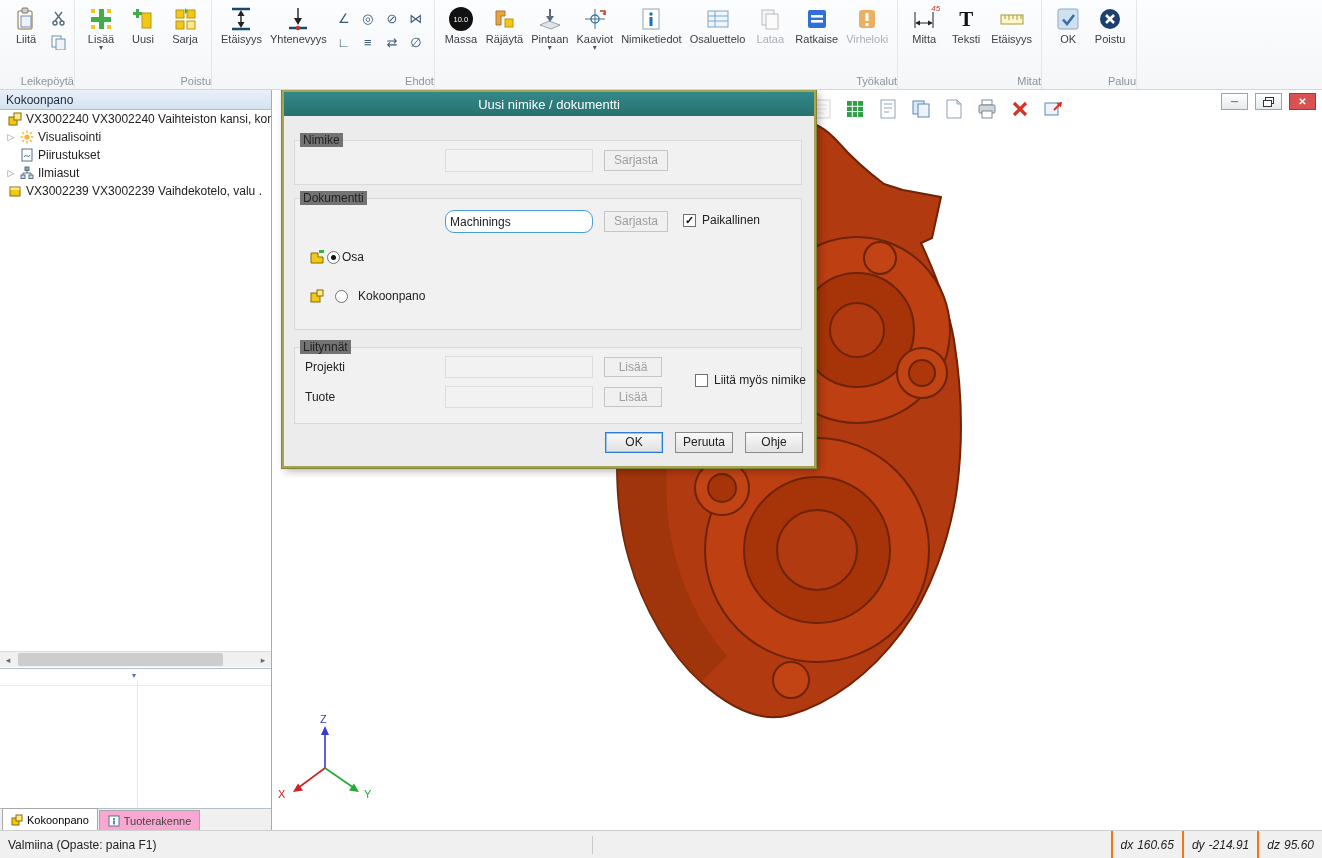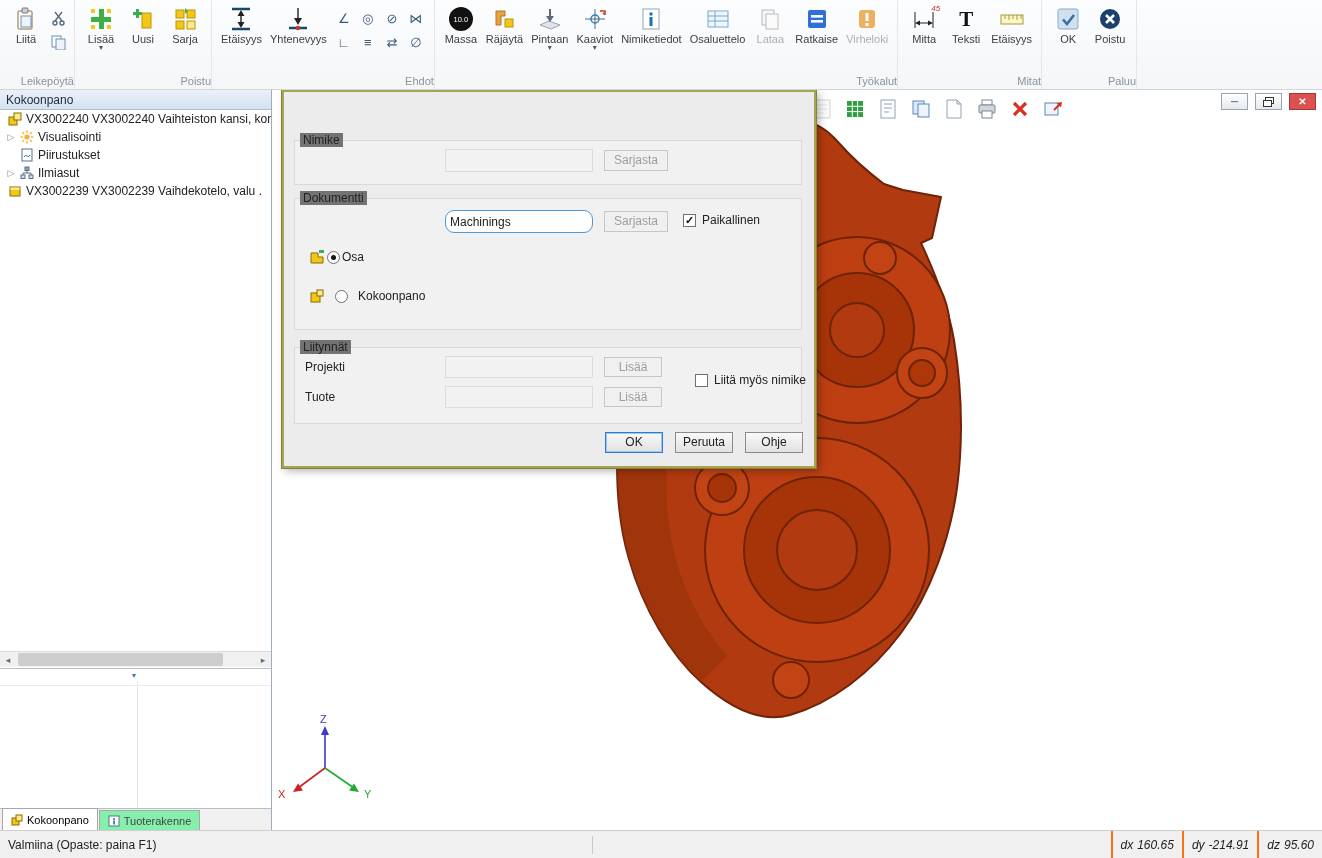--- a/index.html
+++ b/index.html
@@ -37,21 +37,21 @@
   .trow.child { padding-left:6px; }
   .hscroll { position:absolute; top:561px; left:0; right:0; height:16px; background:#f0f0f0; border-top:1px solid #dcdcdc; display:flex; align-items:center; }
   .hs-arrow { width:16px; height:16px; display:flex; align-items:center; justify-content:center; font-size:9px; color:#6a6a6a; }
   .hs-track { flex:1; position:relative; height:16px; }
   .hs-thumb { position:absolute; left:2px; top:1px; width:205px; height:13px; background:#cdcdcd; border-radius:2px; }
   .subpanel { position:absolute; top:578px; left:0; right:0; height:140px; background:#fff; border-top:1px solid #b6bfc8; }
   .subpanel .sortmark { position:absolute; left:132px; top:2px; font-size:8px; color:#3c78c8; }
   .subpanel .vline { position:absolute; left:137px; top:12px; bottom:0; width:1px; background:#e2e6ea; }
   .subpanel .hline { position:absolute; left:0; right:0; top:16px; height:1px; background:#e8ecef; }
   .lp-tabs { position:absolute; bottom:0; left:0; right:0; height:22px; background:#f0f0f0; border-top:1px solid #b6bfc8; display:flex; align-items:flex-end; padding-left:2px; gap:1px; }
-  .lptab { height:20px; display:flex; align-items:center; gap:4px; padding:0 8px; font-size:11px; border:1px solid #a8a8a8; border-bottom:none; background:#86efac; color:#444; }
+  .lptab { height:20px; display:flex; align-items:center; gap:4px; padding:0 8px; font-size:11px; border:1px solid #a8a8a8; border-bottom:none; background:#f9a8d4; color:#444; }
   .lptab.active { background:#fff; height:22px; color:#000; }
 
   
   .viewport { position:relative; flex:1; background:#fff; overflow:hidden; }
   .vp-toolbar { position:absolute; left:538px; top:7px; display:flex; gap:9px; }
   .vpi { width:24px; height:24px; display:flex; align-items:center; justify-content:center; }
   .win-controls { position:absolute; right:6px; top:3px; display:flex; gap:7px; }
   .wc { width:27px; height:17px; border:1px solid #98a6b4; background:linear-gradient(#ffffff,#e6eaee); display:flex; align-items:center; justify-content:center; font-size:10px; color:#333; }
   .wc.close { background:#db5050; border-color:#a93636; color:#fff; font-weight:bold; }
 
@@ -559,20 +559,23 @@
         <span class="wc">
           <svg width="11" height="10">
               <rect x="2.5" y="0.5" width="8" height="6" fill="none" stroke="#333"></rect>
               <rect x="0.5" y="3.5" width="8" height="6" fill="#fff" stroke="#333"></rect>
             </svg>
         </span>
         <span class="wc close">✕</span>
       </div>
 
       <div class="dialog">
+        <div class="dlg-title">
+          <span>Uusi nimike / dokumentti</span>
+        </div>
 
         <div class="groupbox" style="left:10px;top:48px;width:508px;height:45px;"></div>
         <span class="gb-label" style="left:16px;top:41px;">Nimike</span>
         <input class="dlg-input" style="left: 161px; top: 57px;" readonly="" value="">
         <div class="dlg-btn disabled" style="left:320px;top:58px;width:64px;">Sarjasta</div>
 
         <div class="groupbox" style="left:10px;top:106px;width:508px;height:132px;"></div>
         <span class="gb-label" style="left:16px;top:99px;">Dokumentti</span>
         <input class="dlg-input focused" style="left: 161px; top: 118px; border-radius: 9px;" readonly="" value="Machinings">
         <div class="dlg-btn disabled" style="left:320px;top:119px;width:64px;">Sarjasta</div>

